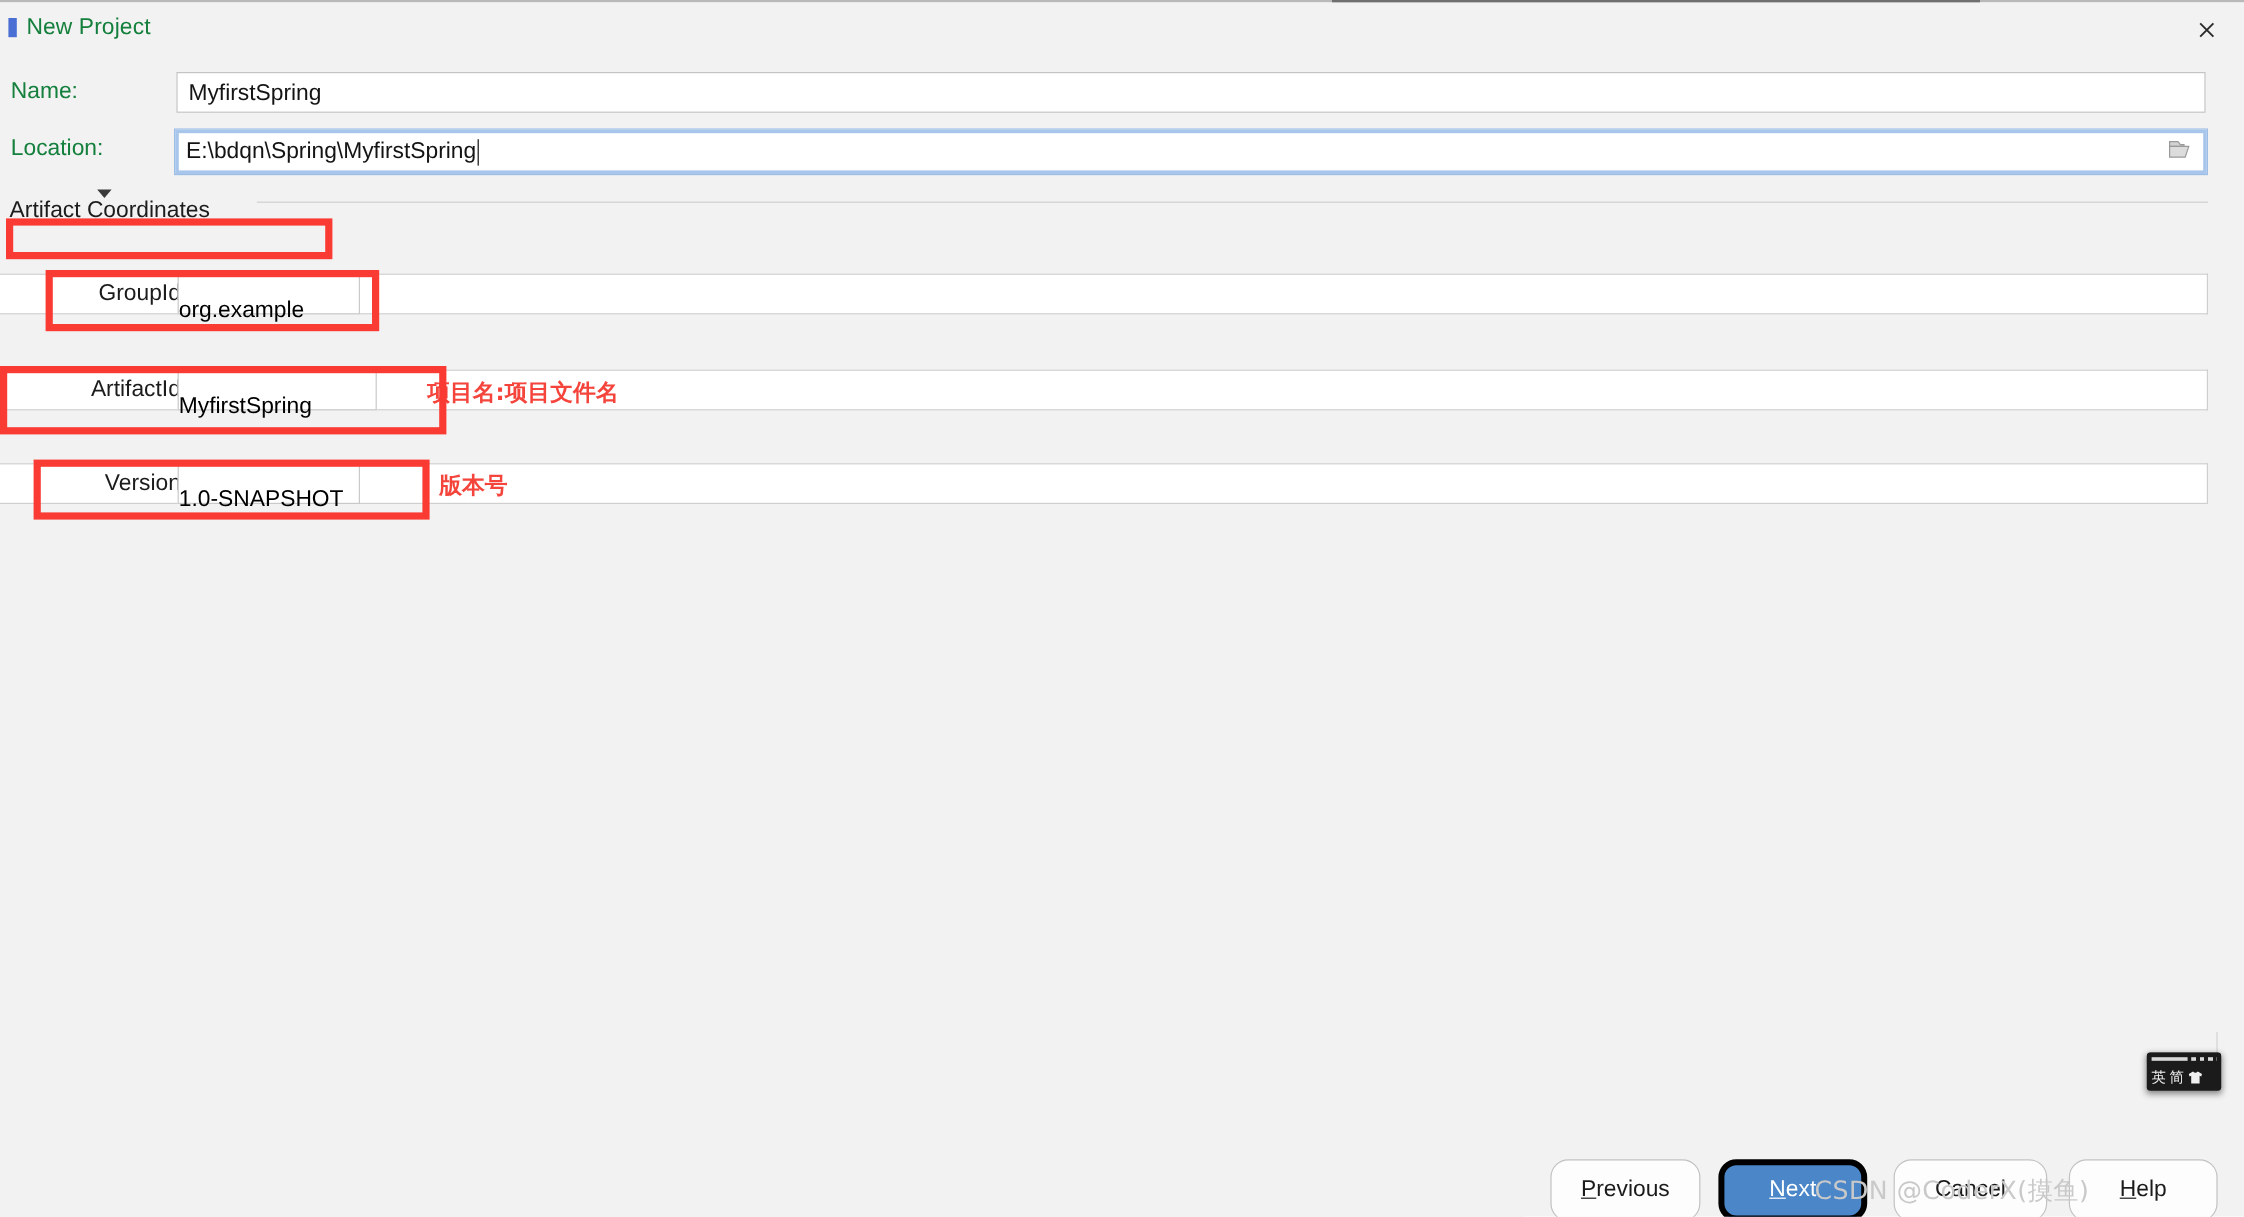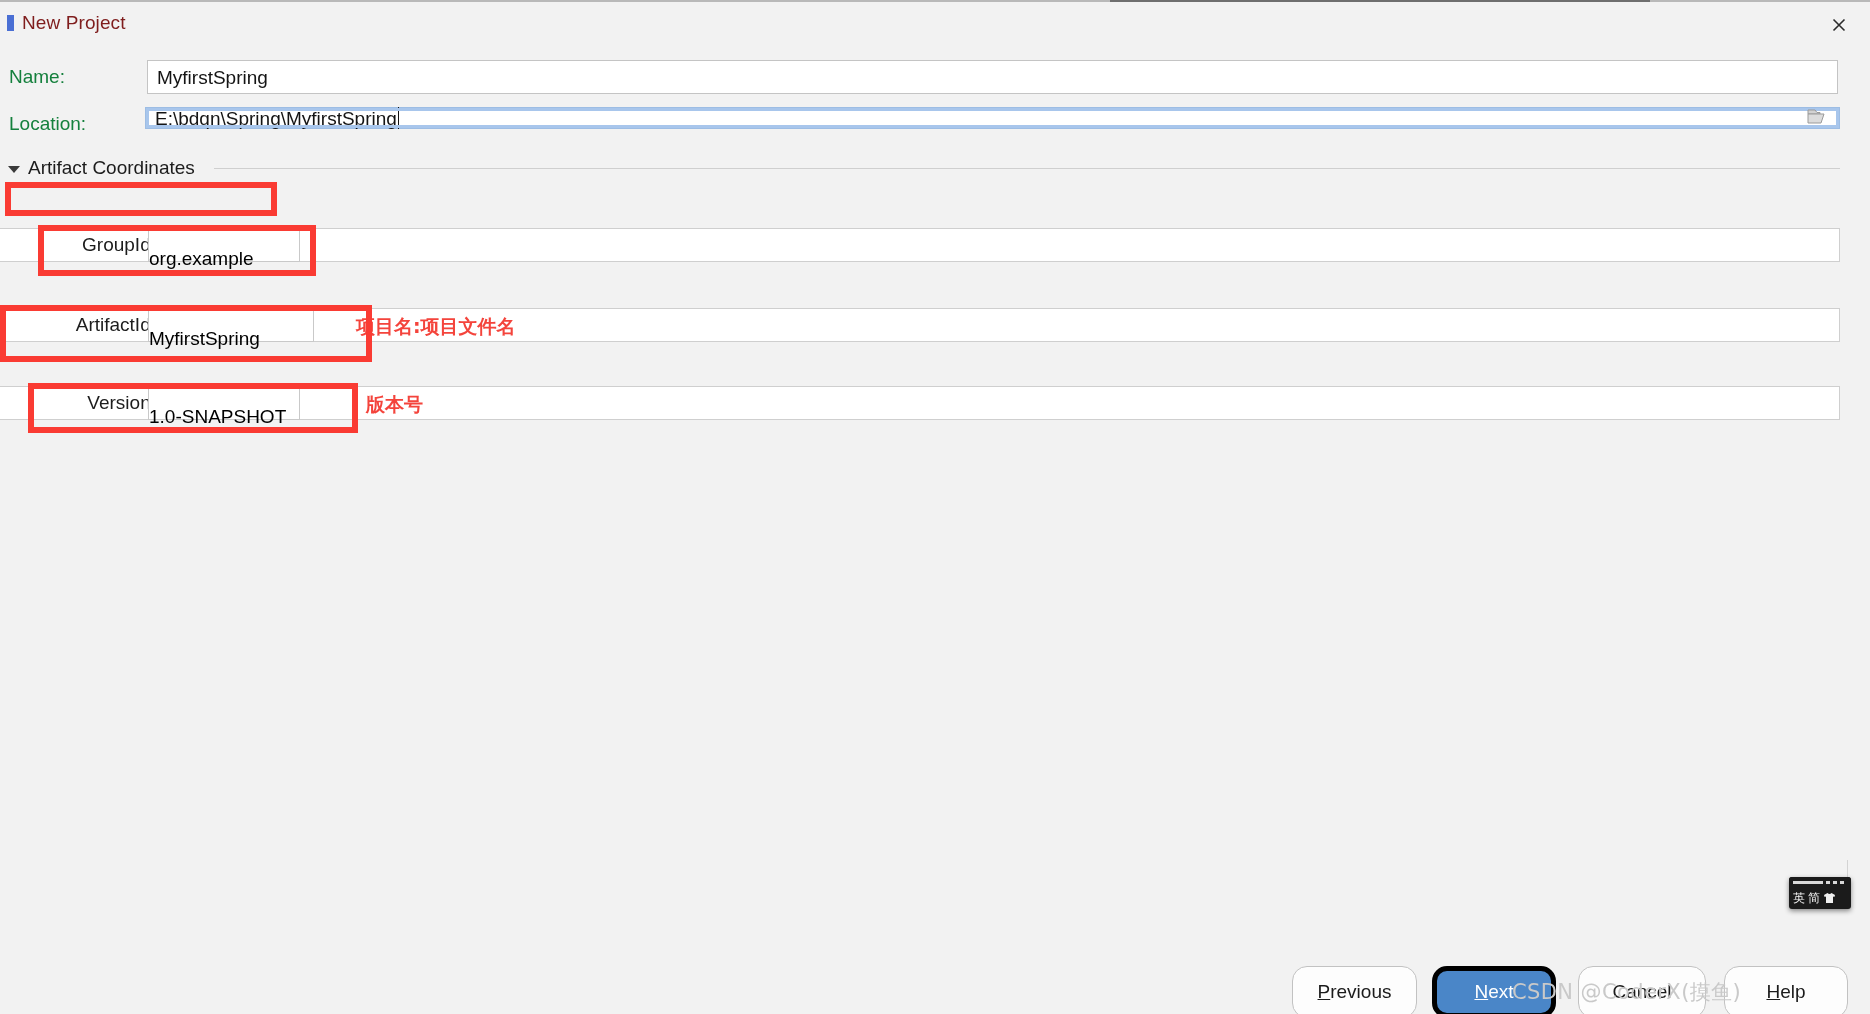--- a/index.html
+++ b/index.html
@@ -55,21 +55,21 @@
   .title-icon {
     position: absolute;
     left: 7px; top: 13px;
     width: 7px; height: 16px;
     background: #4a6fd4;
   }
   .title-text {
     position: absolute;
     left: 22px; top: 10px;
     font-size: 19px;
-    color: #7f1d1d;
+    color: #15803d;
     white-space: nowrap;
     letter-spacing: .1px;
   }
   .close-btn {
     position: absolute;
     right: 0px; top: 2px;
     width: 62px; height: 42px;
     display: flex; align-items: center; justify-content: center;
     cursor: default;
   }
@@ -115,37 +115,38 @@
   #name-label { left: 9px; top: 66px; }
   #name-field {
     left: 147px; top: 60px;
     width: 1691px; height: 34px;
   }
 
   
   #location-label { left: 9px; top: 113px; }
   #location-field {
     left: 145px; top: 107px;
-    width: 1695px; height: 22px;
+    width: 1695px; height: 39px;
   }
   .folder-btn {
     position: absolute;
     right: 8px; top: 50%;
     transform: translateY(-50%);
     width: 26px; height: 22px;
     display: flex; align-items: center; justify-content: center;
   }
 
   
   .section-head {
     position: absolute;
     left: 8px; top: 156px;
     height: 24px;
     display: flex;
     align-items: center;
+    flex-direction: column;
   }
   .tri {
     width: 0; height: 0;
     border-left: 6px solid transparent;
     border-right: 6px solid transparent;
     border-top: 7px solid #3a3a3a;
     margin-right: 8px;
     margin-top: 2px;
   }
   .section-title {

